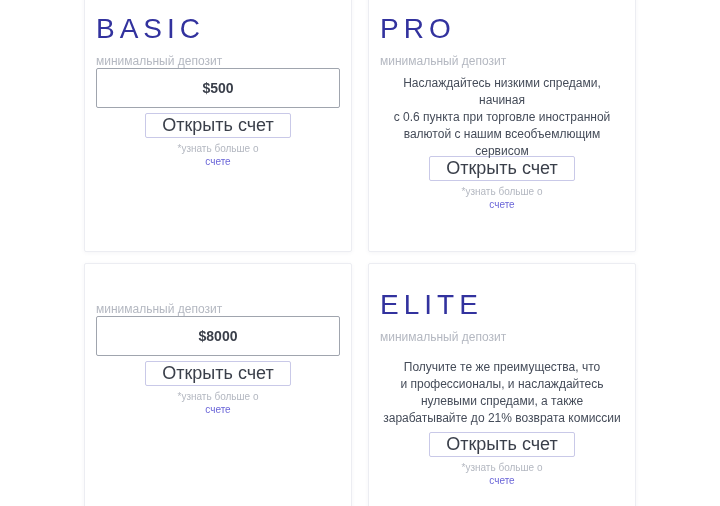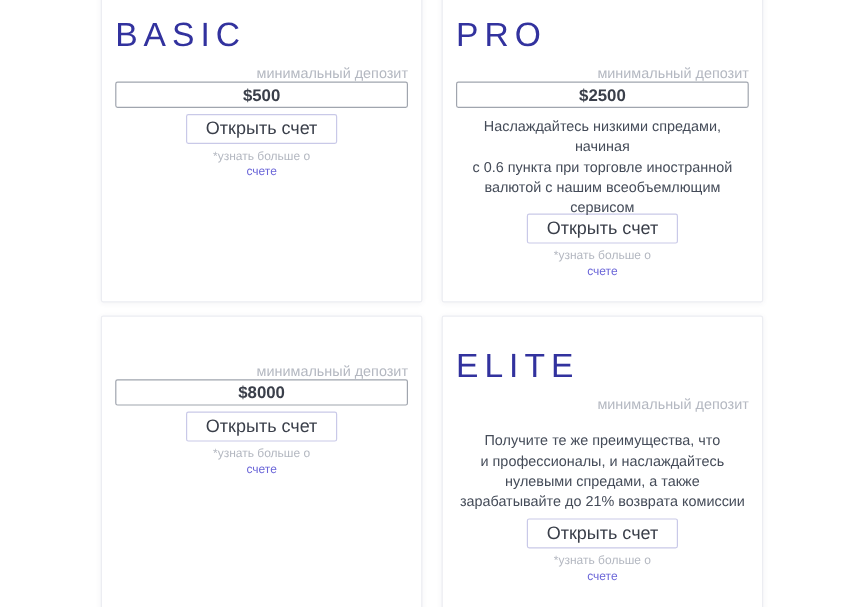--- a/index.html
+++ b/index.html
@@ -35,25 +35,24 @@
     color: #32329e;
     font-weight: 400;
     white-space: nowrap;
     overflow: hidden;
   }
   .deposit-label {
     margin-top: 12px;
     font-size: 12px;
     line-height: 13px;
     color: #b4b8c1;
-    text-align: right;
   }
   .deposit-box {
     margin-top: 0;
-    height: 22px;
+    height: 40px;
     width: 100%;
     border: 1px solid #a0a5ae;
     border-radius: 2px;
     background: #ffffff;
     display: flex;
     align-items: center;
     justify-content: center;
     font-size: 14px;
     font-weight: bold;
     color: #3a3f4a;
@@ -69,21 +68,21 @@
     line-height: 17px;
     color: #454c59;
     white-space: pre-line;
   }
   .open-btn {
     display: block;
     margin: 5px auto 0 auto;
     height: 25px;
     padding: 0 16px;
     font-family: "Liberation Sans", sans-serif;
-    font-size: 15px;
+    font-size: 18px;
     color: #3a3f4a;
     background: #ffffff;
     border: 1px solid #c9c9e8;
     border-radius: 2px;
     cursor: pointer;
   }
   .footnote {
     margin-top: 4px;
     text-align: center;
     font-size: 10px;
@@ -105,21 +104,20 @@
       <button class="open-btn">Открыть счет</button>
       <div class="footnote">
         <div class="footnote-text">*узнать больше о</div>
         <div class="footnote-link">счете</div>
       </div>
     </div>
 
     <div class="card">
       <div class="card-title">PRO</div>
       <div class="deposit-label">минимальный депозит</div>
-      <div class="deposit-box">$2500</div>
       <div class="card-desc">Наслаждайтесь низкими спредами, начиная
 с 0.6 пункта при торговле иностранной
 валютой с нашим всеобъемлющим сервисом</div>
       <button class="open-btn">Открыть счет</button>
       <div class="footnote">
         <div class="footnote-text">*узнать больше о</div>
         <div class="footnote-link">счете</div>
       </div>
     </div>
 

